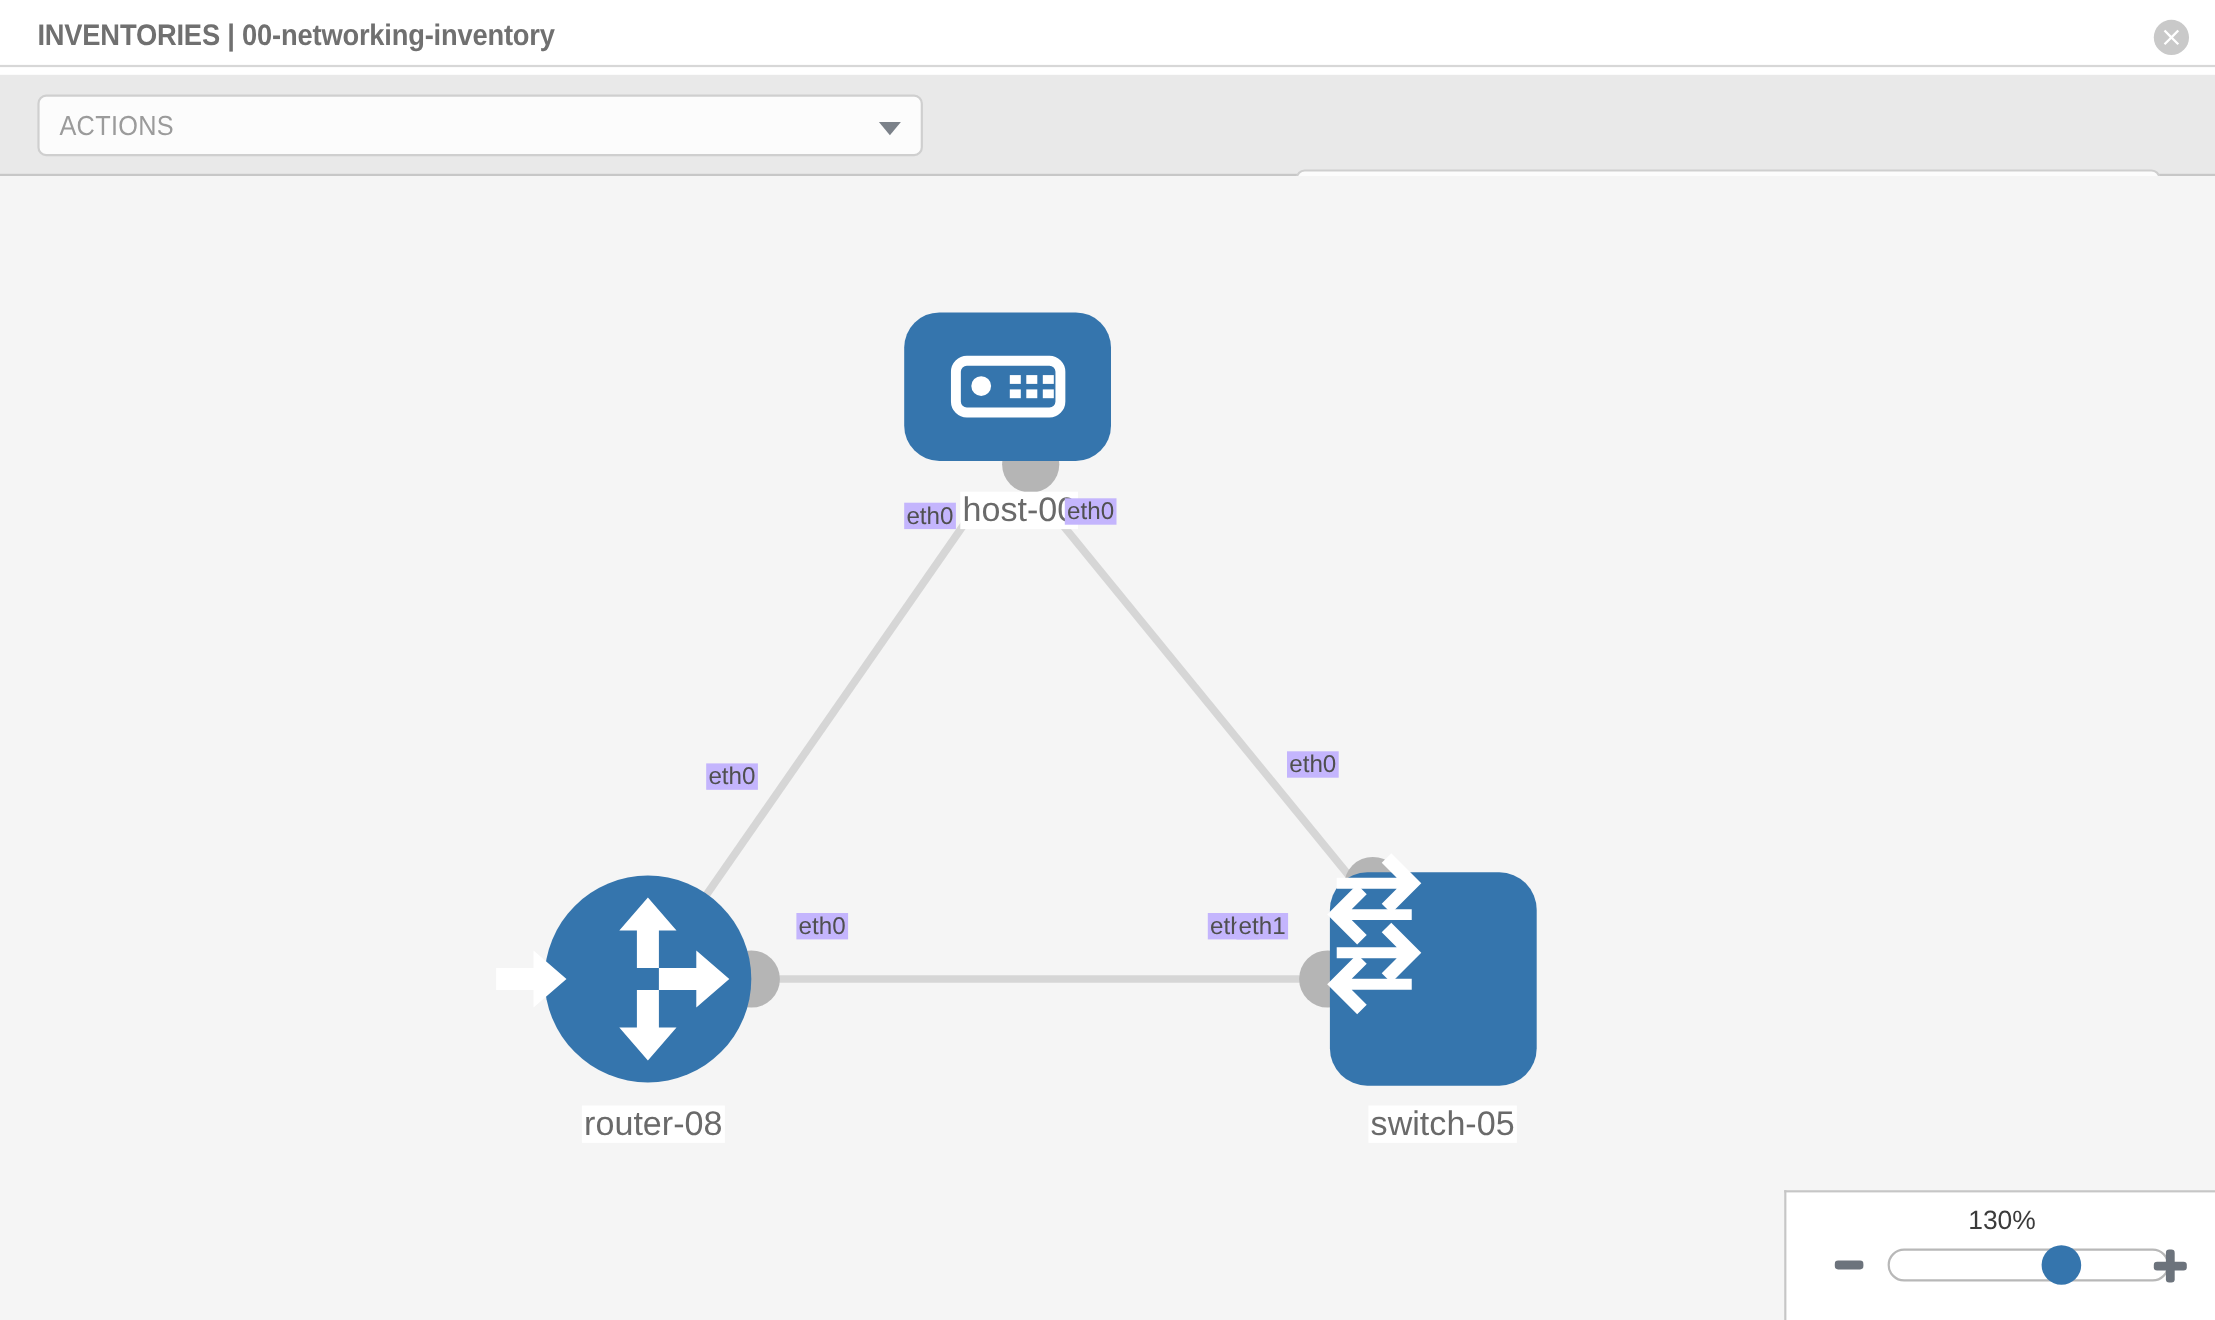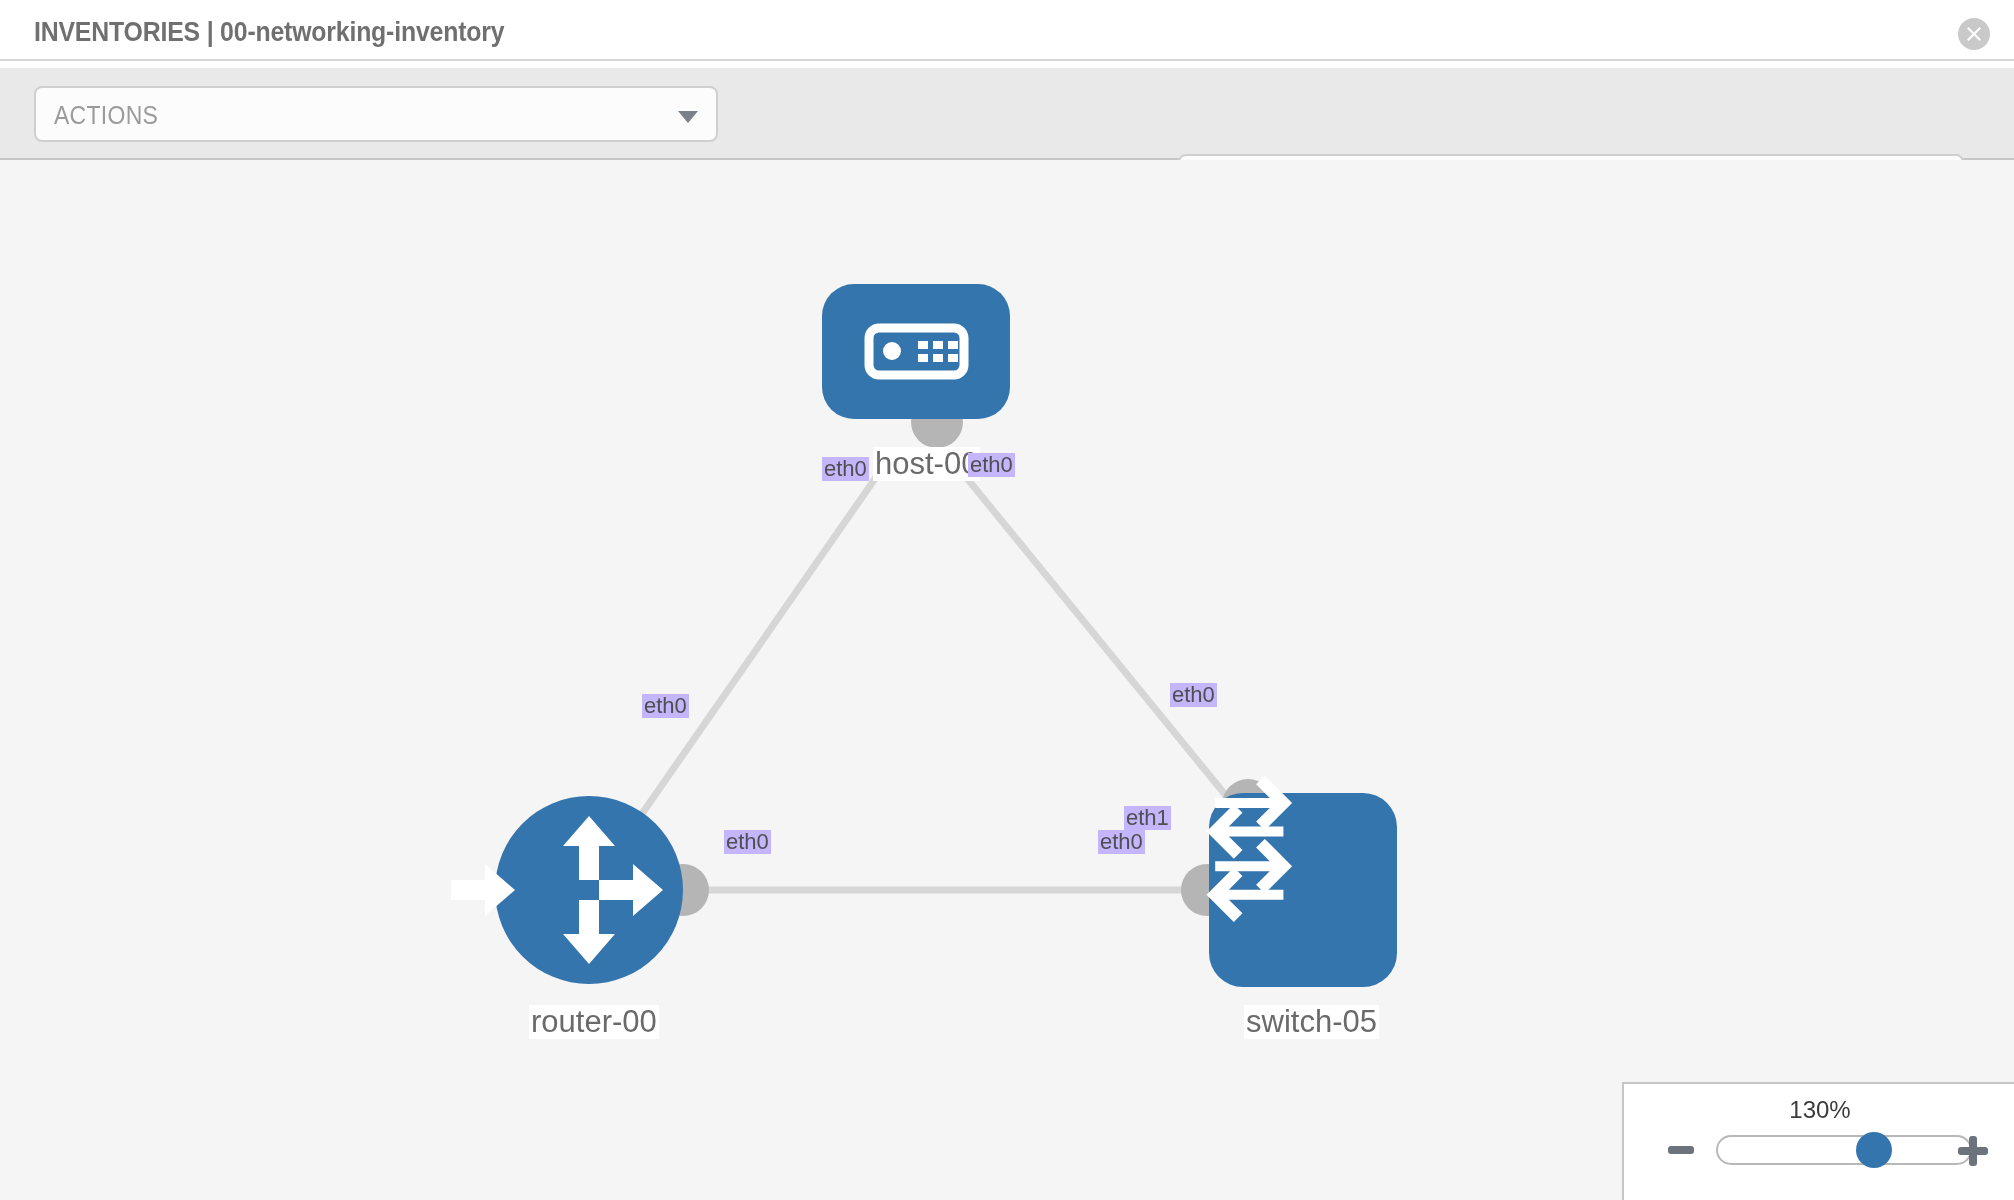--- a/index.html
+++ b/index.html
@@ -59,21 +59,21 @@
     width: 2014px;
     height: 92px;
     background: #e9e9e9;
     border-bottom: 2px solid #c7c7c7;
     box-sizing: border-box;
   }
   .actions-select {
     position: absolute;
     left: 34px;
     top: 18px;
-    width: 684px;
+    width: 805px;
     height: 56px;
     background: #fcfcfc;
     border: 2px solid #cfcfcf;
     border-radius: 8px;
     box-sizing: border-box;
     cursor: pointer;
   }
   .actions-select .label {
     position: absolute;
     left: 18px;
@@ -332,32 +332,32 @@
         <path d="M1358 730 h-88 l22 -22 -14 -14 -44 44 44 44 14 -14 -22 -22 h88 z" transform="scale(0.62) translate(712,345)"></path>
 
         <path d="M1248 786 h88 l-22 -22 14 -14 44 44 -44 44 -14 -14 22 -22 h-88 z" transform="scale(0.62) translate(712,345)"></path>
 
         <path d="M1358 832 h-88 l22 -22 -14 -14 -44 44 44 44 14 -14 -22 -22 h88 z" transform="scale(0.62) translate(712,345)"></path>
       </g>
     </g>
   </svg>
 
   <div class="node-label" style="left:873px; top:287px;">host-00</div>
-  <div class="node-label" style="left:529px; top:845px;">router-00</div>
+  <div class="node-label" style="left:529px; top:845px;">router-08</div>
   <div class="node-label" style="left:1244px; top:845px;">switch-05</div>
 
   <div class="iface-label" style="left:822px; top:297px;">eth0</div>
   <div class="iface-label" style="left:642px; top:534px;">eth0</div>
 
   <div class="iface-label" style="left:968px; top:293px;">eth0</div>
   <div class="iface-label" style="left:1170px; top:523px;">eth0</div>
 
   <div class="iface-label" style="left:724px; top:670px;">eth0</div>
   <div class="iface-label" style="left:1098px; top:670px;">eth0</div>
-  <div class="iface-label" style="left:1124px; top:646px;">eth1</div>
+  <div class="iface-label" style="left:1124px; top:670px;">eth1</div>
 </div>
 
 <div class="zoom-panel">
   <div class="zoom-value">130%</div>
   <div class="zoom-minus"></div>
   <div class="zoom-track">
     <div class="zoom-thumb" style="left: 62%;"></div>
   </div>
   <div class="zoom-plus"></div>
 </div>

